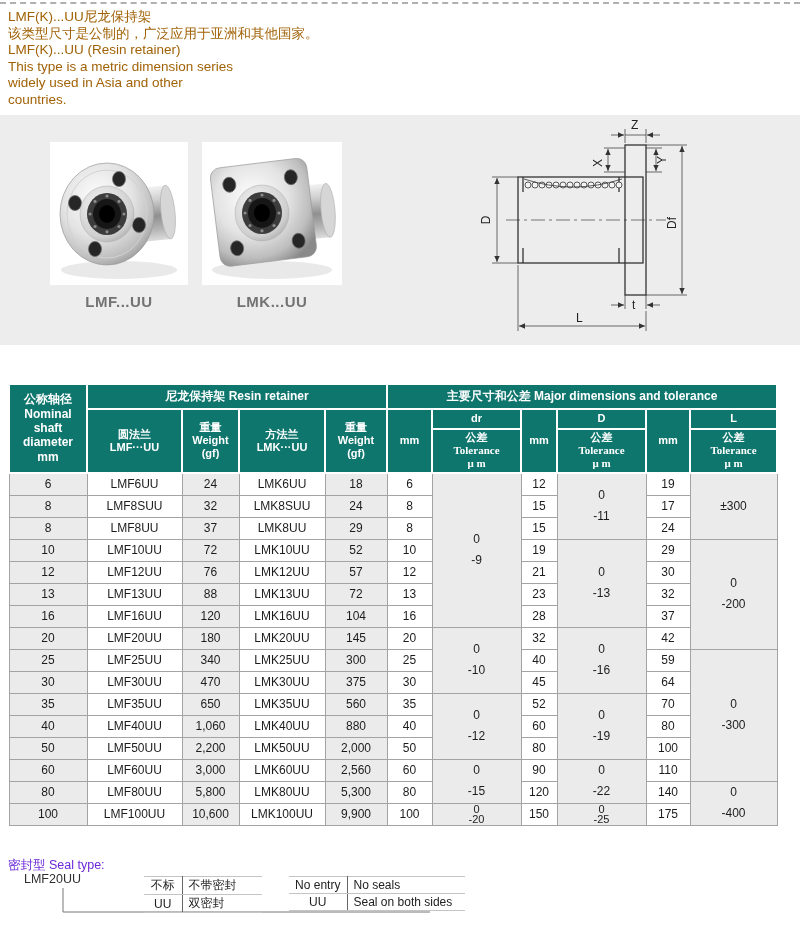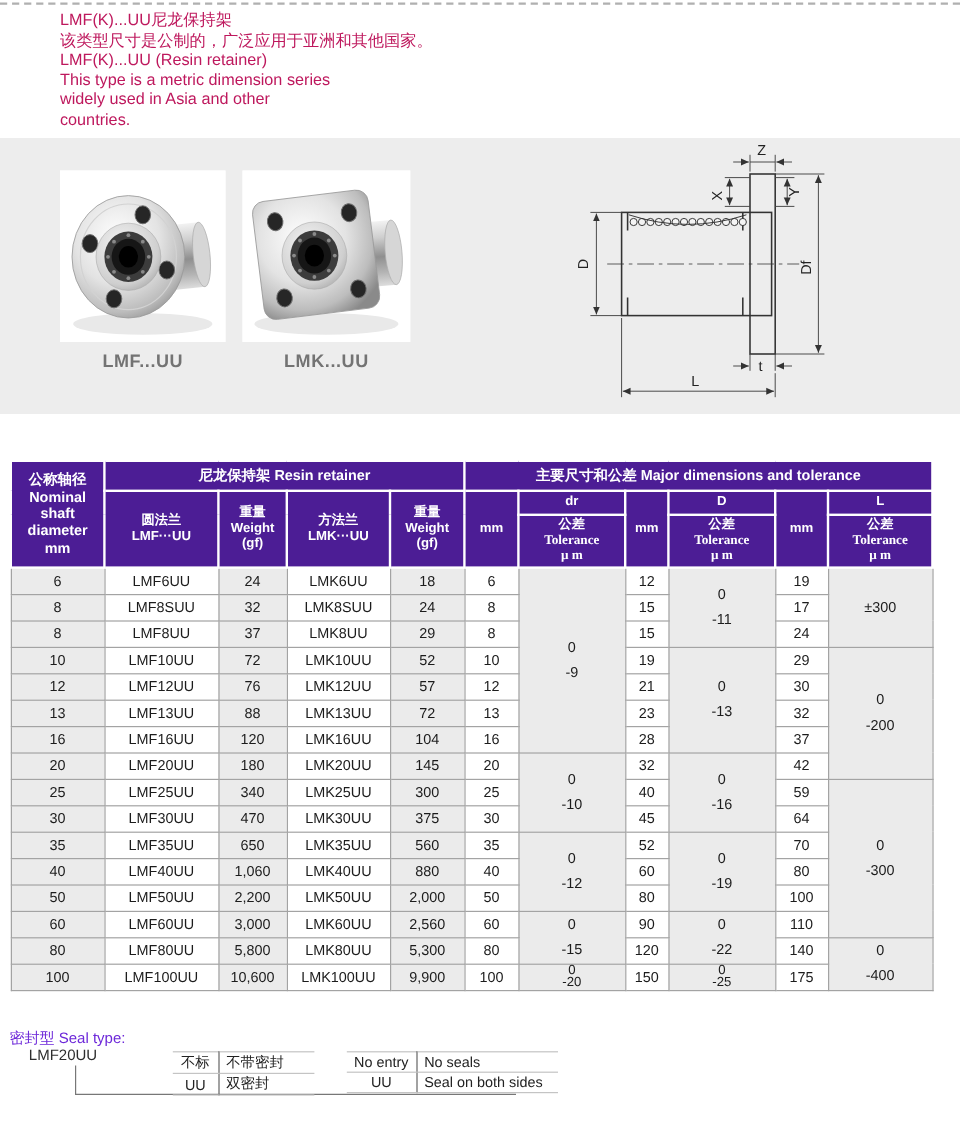--- a/index.html
+++ b/index.html
@@ -2,35 +2,35 @@
 <html><head>
 <meta charset="utf-8">
 <style>
   html,body{margin:0;padding:0;}
   body{
     width:800px;height:936px;position:relative;background:#ffffff;
     font-family:"Liberation Sans","DejaVu Sans",sans-serif;color:#1c1c1c;
     overflow:hidden;
   }
   .top-dash{position:absolute;left:0;top:2px;width:800px;height:0;border-top:2px dashed #b0b0b0;}
-  .intro{position:absolute;left:8px;top:9px;font-size:13.5px;line-height:16.5px;color:#be185d;white-space:pre-line;margin-left:42px;}
+  .intro{position:absolute;left:8px;top:9px;font-size:13.5px;line-height:16.5px;color:#a16207;white-space:pre-line;}
   
   .panel{position:absolute;left:0;top:115px;width:800px;height:230px;background:#ededed;}
   .img-box{position:absolute;top:27px;height:143px;background:#ffffff;}
   .img-box.b1{left:50px;width:138px;}
   .img-box.b2{left:202px;width:140px;}
   .img-label{position:absolute;top:178px;font-weight:bold;font-size:15px;color:#737373;text-align:center;letter-spacing:.5px;}
   .img-label.l1{left:50px;width:138px;}
   .img-label.l2{left:202px;width:140px;}
   .drawing{position:absolute;left:478px;top:0;width:322px;height:230px;}
   .drawing text{font-family:"Liberation Sans","DejaVu Sans",sans-serif;font-size:12px;fill:#222;}
   
   .spec-table{position:absolute;left:8px;top:383px;width:768px;border-collapse:collapse;table-layout:fixed;font-size:12px;}
   .spec-table th{
-    background:#4c1d95;color:#ffffff;font-weight:bold;border:2px solid #ffffff;
+    background:#0f766e;color:#ffffff;font-weight:bold;border:2px solid #ffffff;
     padding:1px 0;white-space:pre-line;text-align:center;vertical-align:middle;line-height:1.2;margin-top:10px;
   }
   .spec-table .h1 th{height:21px;font-size:12px;}
   .spec-table .h2 th{height:16px;font-size:11px;}
   .spec-table .h3 th{height:38px;font-size:11px;font-family:Liberation Serif, serif;}
   .spec-table td{
     border:1px solid #a3a3a3;background:#ffffff;text-align:center;vertical-align:middle;
     padding:0;height:21px;color:#1c1c1c;
   }
   .spec-table td.shade{background:#ebebeb;}

